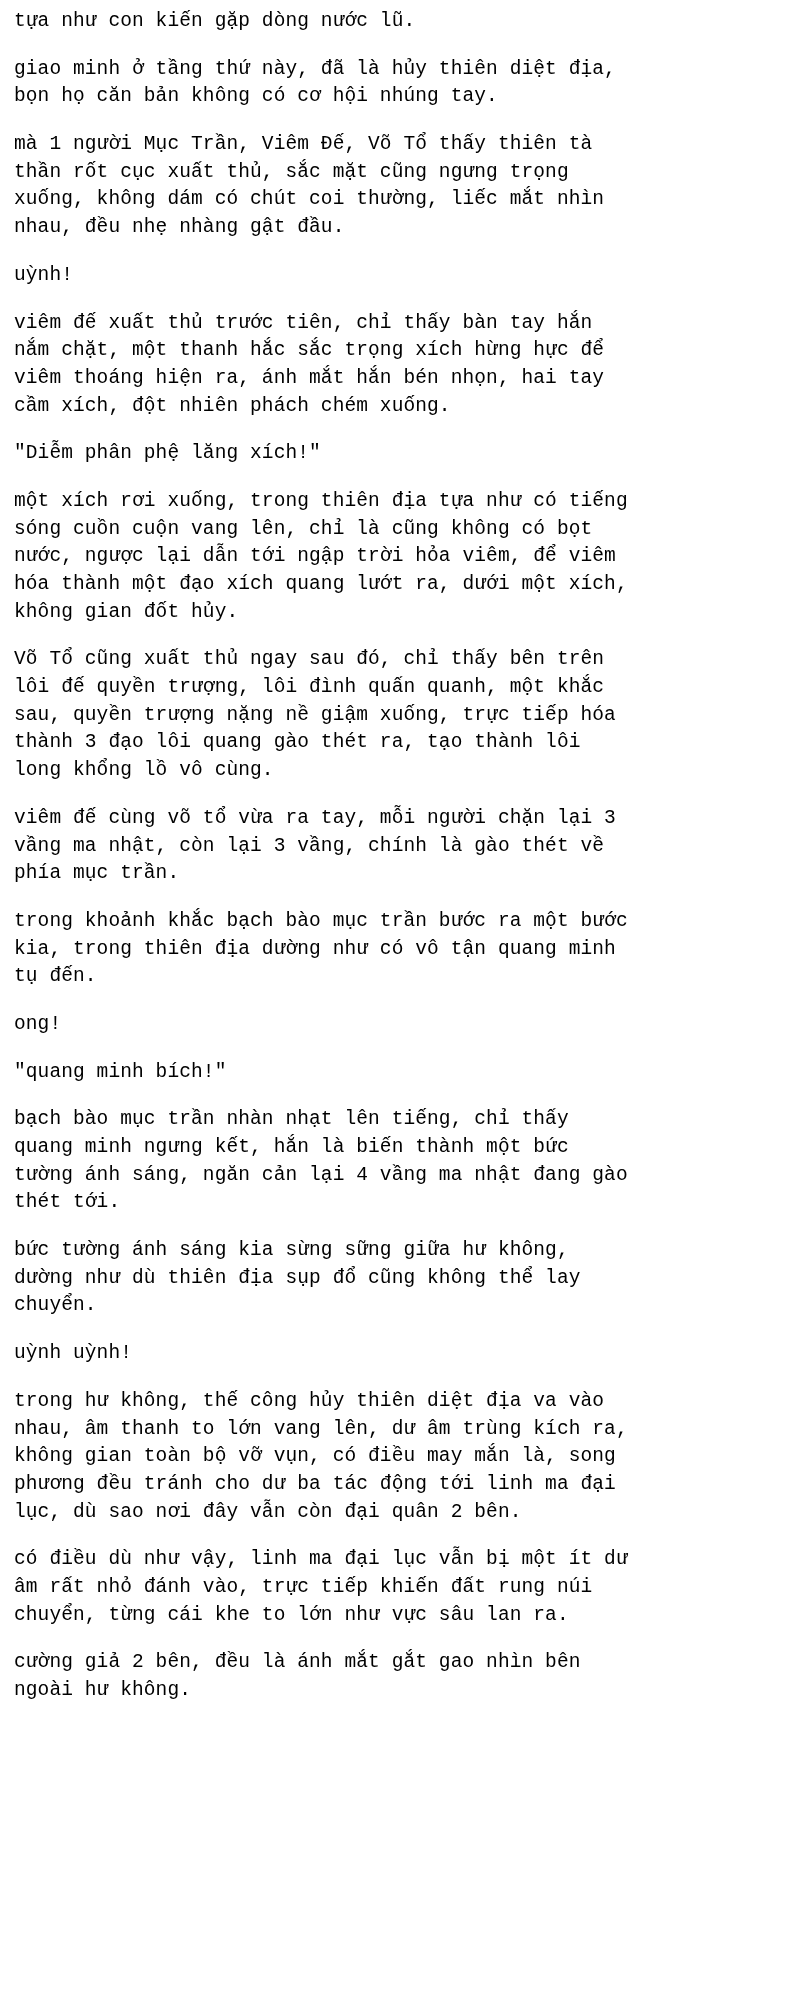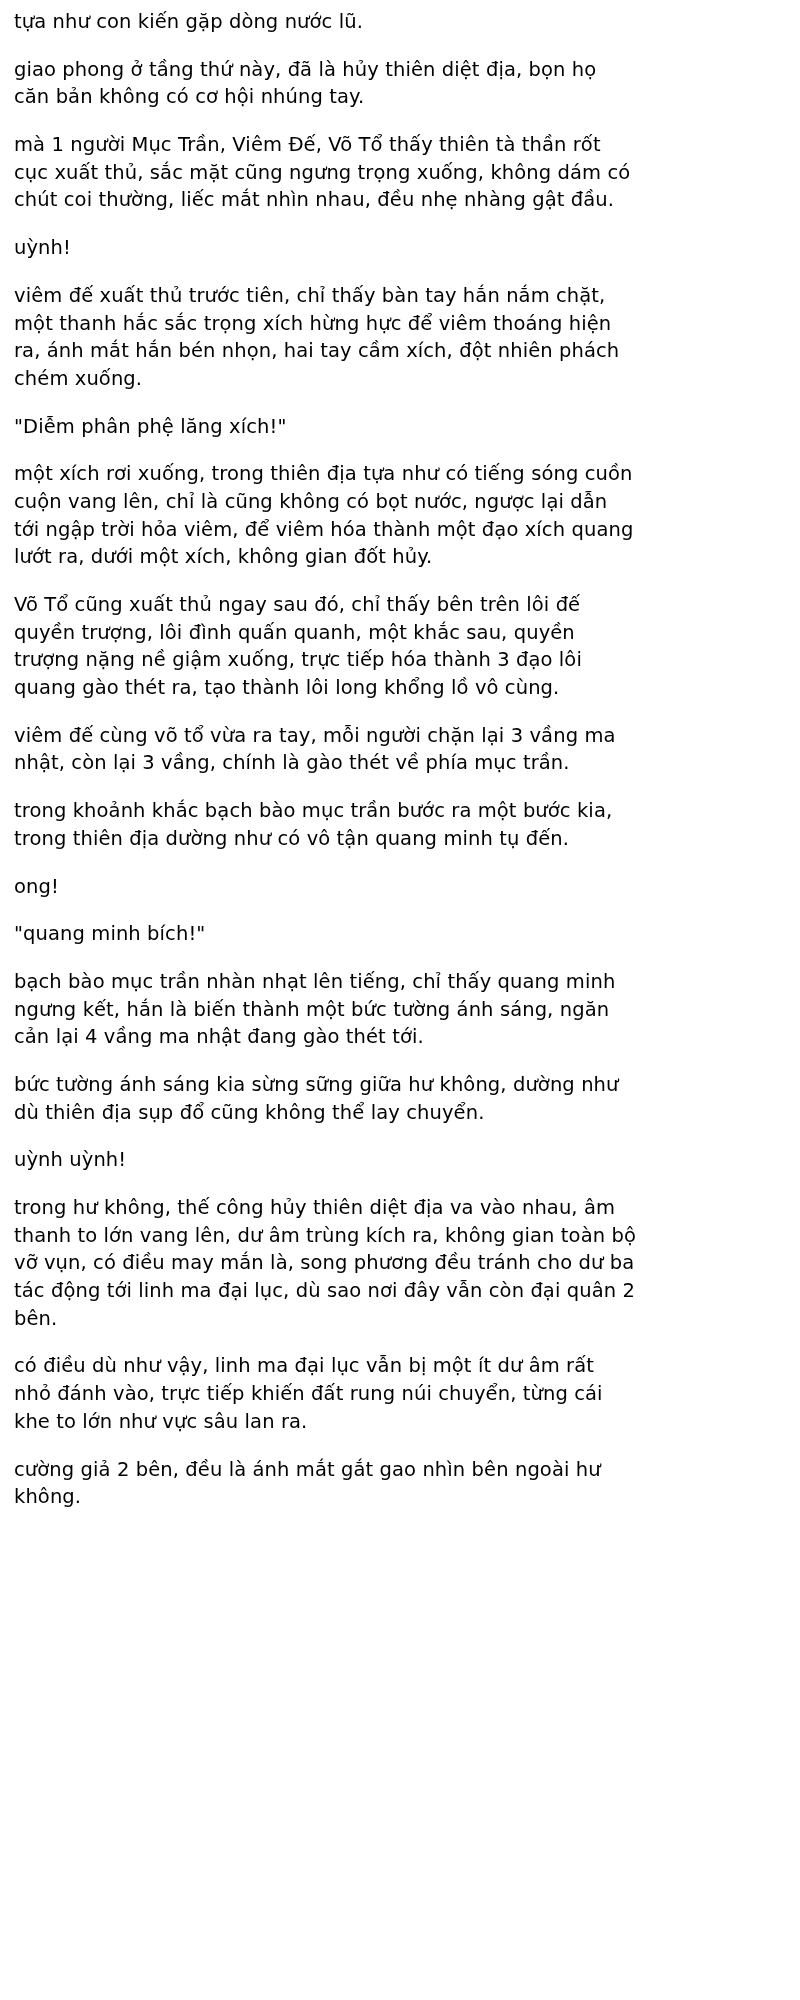--- a/index.html
+++ b/index.html
@@ -15,41 +15,42 @@
   .page {
     width: 800px;
     box-sizing: border-box;
     padding: 0 0 0 0;
     background: #ffffff;
   }
   .content {
     box-sizing: border-box;
     width: 652px;
     padding: 8px 16px 18px 14px;
+    font-family: Liberation Mono, monospace;
   }
   p.para {
     margin: 0 0 20px 0;
     font-size: 19.5px;
     line-height: 1.42;
     color: #000000;
     text-align: left;
     word-wrap: break-word;
     letter-spacing: 0.1px;
   }
   p.para:last-child {
     margin-bottom: 16px;
   }
 </style>
 </head>
 <body>
 
 <div class="page">
   <div class="content">
     <p class="para">tựa như con kiến gặp dòng nước lũ.</p>
-    <p class="para">giao phong ở tầng thứ này, đã là hủy thiên diệt địa, bọn họ căn bản không có cơ hội nhúng tay.</p>
+    <p class="para">giao minh ở tầng thứ này, đã là hủy thiên diệt địa, bọn họ căn bản không có cơ hội nhúng tay.</p>
     <p class="para">mà 1 người Mục Trần, Viêm Đế, Võ Tổ thấy thiên tà thần rốt cục xuất thủ, sắc mặt cũng ngưng trọng xuống, không dám có chút coi thường, liếc mắt nhìn nhau, đều nhẹ nhàng gật đầu.</p>
     <p class="para">uỳnh!</p>
     <p class="para">viêm đế xuất thủ trước tiên, chỉ thấy bàn tay hắn nắm chặt, một thanh hắc sắc trọng xích hừng hực để viêm thoáng hiện ra, ánh mắt hắn bén nhọn, hai tay cầm xích, đột nhiên phách chém xuống.</p>
     <p class="para">"Diễm phân phệ lăng xích!"</p>
     <p class="para">một xích rơi xuống, trong thiên địa tựa như có tiếng sóng cuồn cuộn vang lên, chỉ là cũng không có bọt nước, ngược lại dẫn tới ngập trời hỏa viêm, để viêm hóa thành một đạo xích quang lướt ra, dưới một xích, không gian đốt hủy.</p>
     <p class="para">Võ Tổ cũng xuất thủ ngay sau đó, chỉ thấy bên trên lôi đế quyền trượng, lôi đình quấn quanh, một khắc sau, quyền trượng nặng nề giậm xuống, trực tiếp hóa thành 3 đạo lôi quang gào thét ra, tạo thành lôi long khổng lồ vô cùng.</p>
     <p class="para">viêm đế cùng võ tổ vừa ra tay, mỗi người chặn lại 3 vầng ma nhật, còn lại 3 vầng, chính là gào thét về phía mục trần.</p>
     <p class="para">trong khoảnh khắc bạch bào mục trần bước ra một bước kia, trong thiên địa dường như có vô tận quang minh tụ đến.</p>
     <p class="para">ong!</p>
     <p class="para">"quang minh bích!"</p>

